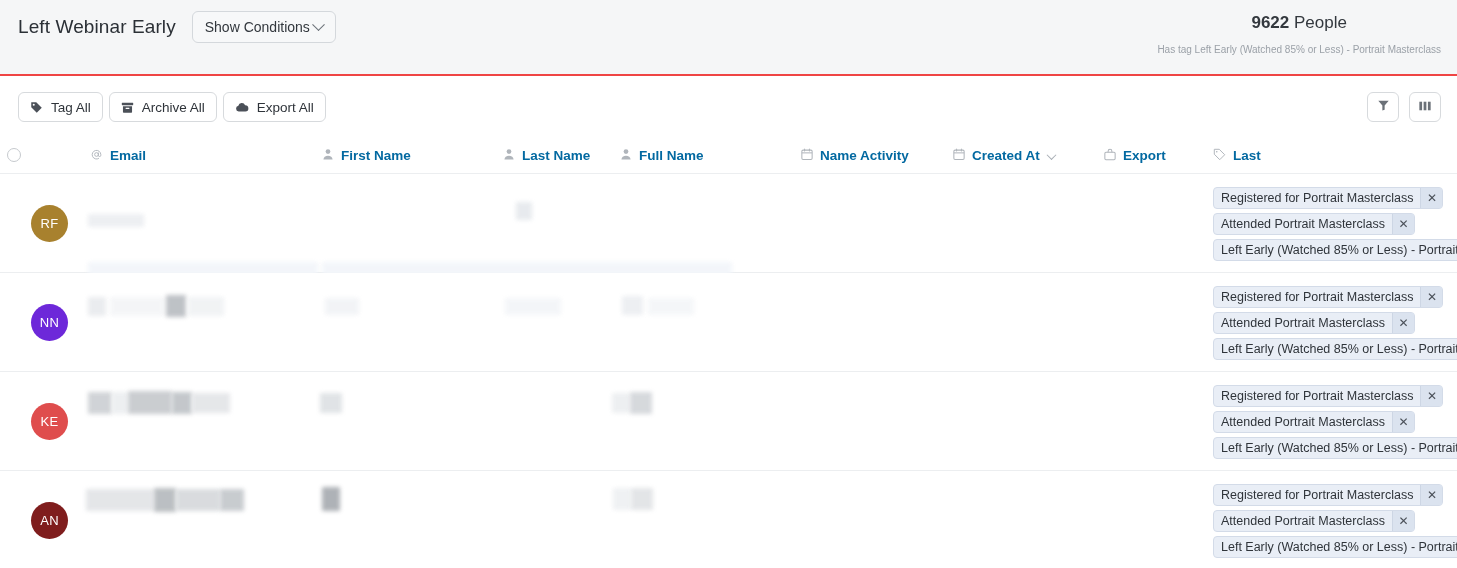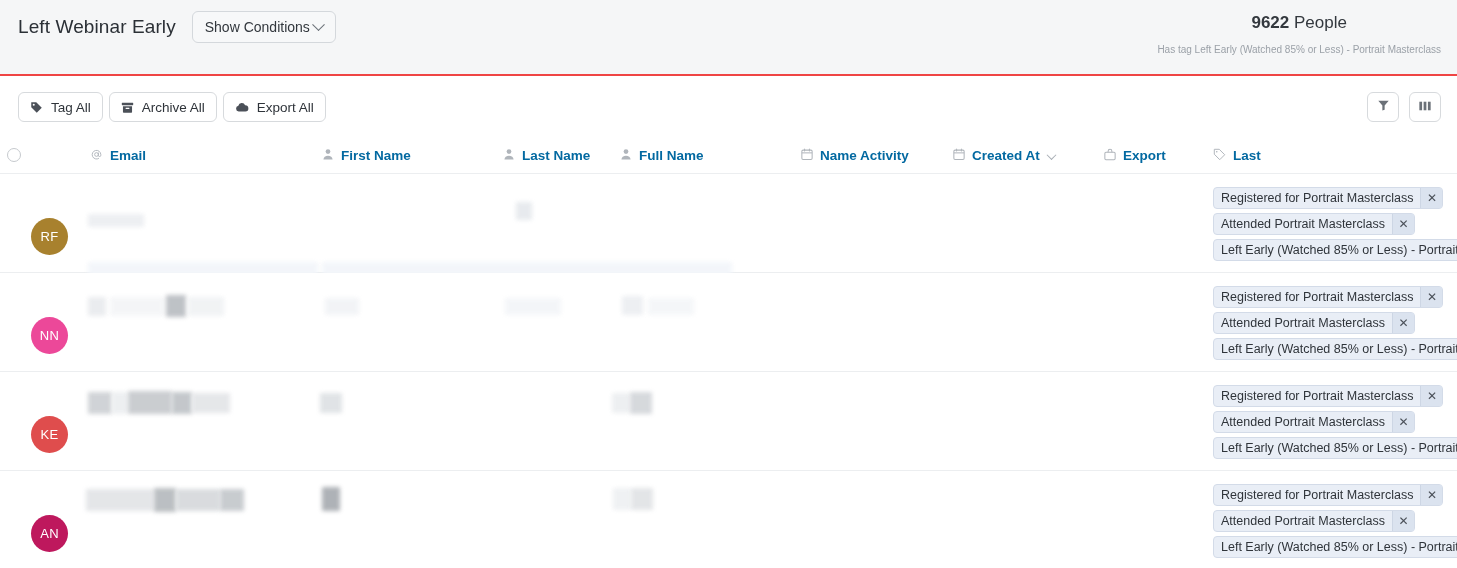--- a/index.html
+++ b/index.html
@@ -143,21 +143,21 @@
   }
 
   .row {
     position: relative;
     height: 99px;
     border-bottom: 1px solid #eceef0;
     background: #ffffff;
   }
   .avatar {
     position: absolute;
-    left: 31px; top: 44px;
+    left: 31px; top: 31px;
     width: 37px; height: 37px;
     border-radius: 50%;
     display: flex; align-items: center; justify-content: center;
     color: #ffffff;
     font-size: 13px;
     letter-spacing: .3px;
     user-select: none;
   }
   .cell {
     position: absolute;
@@ -393,21 +393,21 @@
       </div>
       <div class="tag-row">
         <span class="tag-pill tag-nox">
           <span class="tag-text">Left Early (Watched 85% or Less) - Portrait</span>
         </span>
       </div>
     </div>
   </div>
 
   <div class="row">
-    <div class="avatar" style="background:#ec4899">NN</div>
+    <div class="avatar" style="background:#6d28d9">NN</div>
     <div class="redact" style="left:88px;top:24px;width:18px;height:19px;background:#e9ebee;"></div>
     <div class="redact" style="left:110px;top:24px;width:54px;height:19px;background:#f4f5f7;"></div>
     <div class="redact" style="left:166px;top:22px;width:20px;height:22px;background:#b9bdc2;"></div>
     <div class="redact" style="left:188px;top:24px;width:36px;height:19px;background:#f0f2f4;"></div>
     <div class="redact" style="left:325px;top:25px;width:34px;height:17px;background:#f1f3f6;"></div>
     <div class="redact" style="left:505px;top:25px;width:56px;height:17px;background:#f3f5f8;"></div>
     <div class="redact" style="left:622px;top:23px;width:21px;height:19px;background:#eceef1;"></div>
     <div class="redact" style="left:648px;top:25px;width:46px;height:17px;background:#f4f6f8;"></div>
 
     <div class="tags-col">
@@ -457,21 +457,21 @@
       </div>
       <div class="tag-row">
         <span class="tag-pill tag-nox">
           <span class="tag-text">Left Early (Watched 85% or Less) - Portrait</span>
         </span>
       </div>
     </div>
   </div>
 
   <div class="row">
-    <div class="avatar" style="background:#be185d">AN</div>
+    <div class="avatar" style="background:#7f1d1d">AN</div>
     <div class="redact" style="left:86px;top:18px;width:68px;height:22px;background:#e2e4e7;"></div>
     <div class="redact" style="left:154px;top:17px;width:22px;height:24px;background:#b6babe;"></div>
     <div class="redact" style="left:176px;top:18px;width:44px;height:22px;background:#d6d9dc;"></div>
     <div class="redact" style="left:220px;top:18px;width:24px;height:22px;background:#c4c8cc;"></div>
     <div class="redact" style="left:322px;top:16px;width:18px;height:24px;background:#a8acb1;"></div>
     <div class="redact" style="left:613px;top:17px;width:18px;height:22px;background:#eef0f2;"></div>
     <div class="redact" style="left:631px;top:17px;width:22px;height:22px;background:#e1e3e6;"></div>
 
     <div class="tags-col">
       <div class="tag-row">

